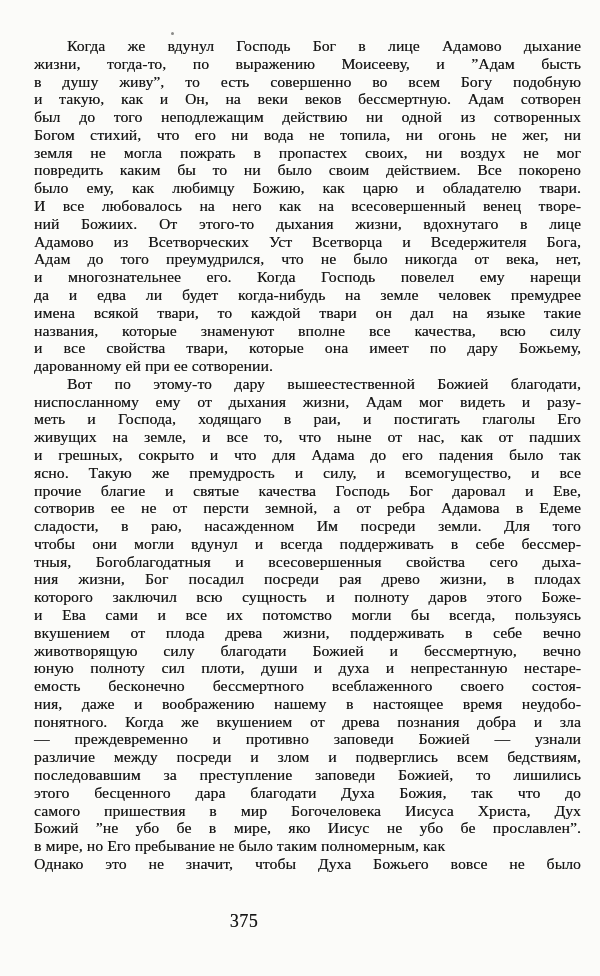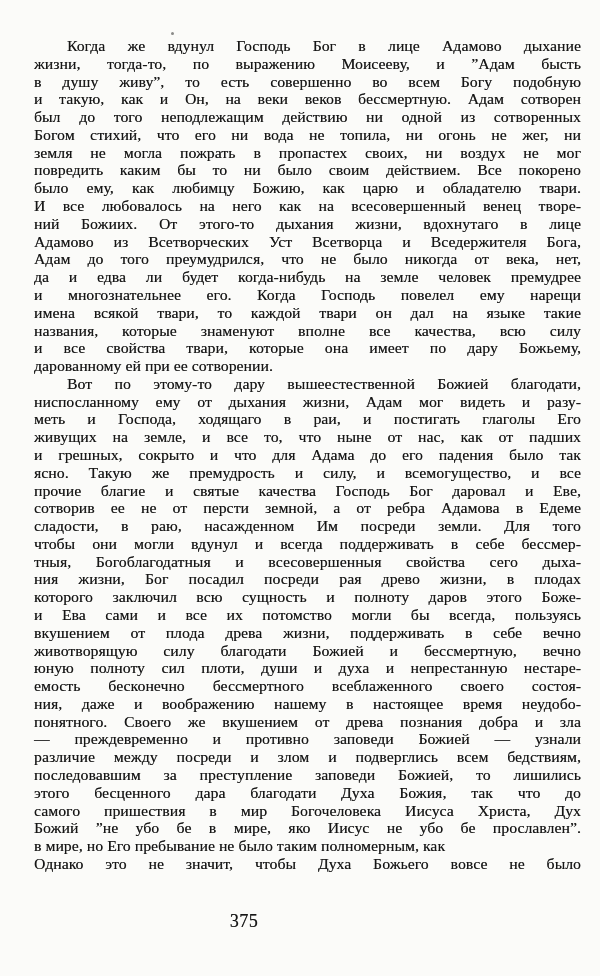--- a/index.html
+++ b/index.html
@@ -68,22 +68,22 @@
       <div class="line j">и такую, как и Он, на веки веков бессмертную. Адам сотворен</div>
       <div class="line j">был до того неподлежащим действию ни одной из сотворенных</div>
       <div class="line j">Богом стихий, что его ни вода не топила, ни огонь не жег, ни</div>
       <div class="line j">земля не могла пожрать в пропастех своих, ни воздух не мог</div>
       <div class="line j">повредить каким бы то ни было своим действием. Все покорено</div>
       <div class="line j">было ему, как любимцу Божию, как царю и обладателю твари.</div>
       <div class="line j">И все любовалось на него как на всесовершенный венец творе-</div>
       <div class="line j">ний Божиих. От этого-то дыхания жизни, вдохнутаго в лице</div>
       <div class="line j">Адамово из Всетворческих Уст Всетворца и Вседержителя Бога,</div>
       <div class="line j">Адам до того преумудрился, что не было никогда от века, нет,</div>
+      <div class="line j">и многознательнее его. Когда Господь повелел ему нарещи</div>
       <div class="line j">да и едва ли будет когда-нибудь на земле человек премудрее</div>
-      <div class="line j">и многознательнее его. Когда Господь повелел ему нарещи</div>
       <div class="line j">имена всякой твари, то каждой твари он дал на языке такие</div>
       <div class="line j">названия, которые знаменуют вполне все качества, всю силу</div>
       <div class="line j">и все свойства твари, которые она имеет по дару Божьему,</div>
       <div class="line">дарованному ей при ее сотворении.</div>
       <div class="line indent j">Вот по этому-то дару вышеестественной Божией благодати,</div>
       <div class="line j">ниспосланному ему от дыхания жизни, Адам мог видеть и разу-</div>
       <div class="line j">меть и Господа, ходящаго в раи, и постигать глаголы Его</div>
       <div class="line j">живущих на земле, и все то, что ныне от нас, как от падших</div>
       <div class="line j">и грешных, сокрыто и что для Адама до его падения было так</div>
       <div class="line j">ясно. Такую же премудрость и силу, и всемогущество, и все</div>
@@ -93,21 +93,21 @@
       <div class="line j">чтобы они могли вдунул и всегда поддерживать в себе бессмер-</div>
       <div class="line j">тныя, Богоблагодатныя и всесовершенныя свойства сего дыха-</div>
       <div class="line j">ния жизни, Бог посадил посреди рая древо жизни, в плодах</div>
       <div class="line j">которого заключил всю сущность и полноту даров этого Боже-</div>
       <div class="line j">и Ева сами и все их потомство могли бы всегда, пользуясь</div>
       <div class="line j">вкушением от плода древа жизни, поддерживать в себе вечно</div>
       <div class="line j">животворящую силу благодати Божией и бессмертную, вечно</div>
       <div class="line j">юную полноту сил плоти, души и духа и непрестанную нестаре-</div>
       <div class="line j">емость бесконечно бессмертного всеблаженного своего состоя-</div>
       <div class="line j">ния, даже и воображению нашему в настоящее время неудобо-</div>
-      <div class="line j">понятного. Своего же вкушением от древа познания добра и зла</div>
+      <div class="line j">понятного. Когда же вкушением от древа познания добра и зла</div>
       <div class="line j">— преждевременно и противно заповеди Божией — узнали</div>
       <div class="line j">различие между посреди и злом и подверглись всем бедствиям,</div>
       <div class="line j">последовавшим за преступление заповеди Божией, то лишились</div>
       <div class="line j">этого бесценного дара благодати Духа Божия, так что до</div>
       <div class="line j">самого пришествия в мир Богочеловека Иисуса Христа, Дух</div>
       <div class="line j">Божий ”не убо бе в мире, яко Иисус не убо бе прославлен”.</div>
       <div class="line">в мире, но Его пребывание не было таким полномерным, как</div>
       <div class="line j">Однако это не значит, чтобы Духа Божьего вовсе не было</div>
     </div>
   <div class="pagenum">375</div>

